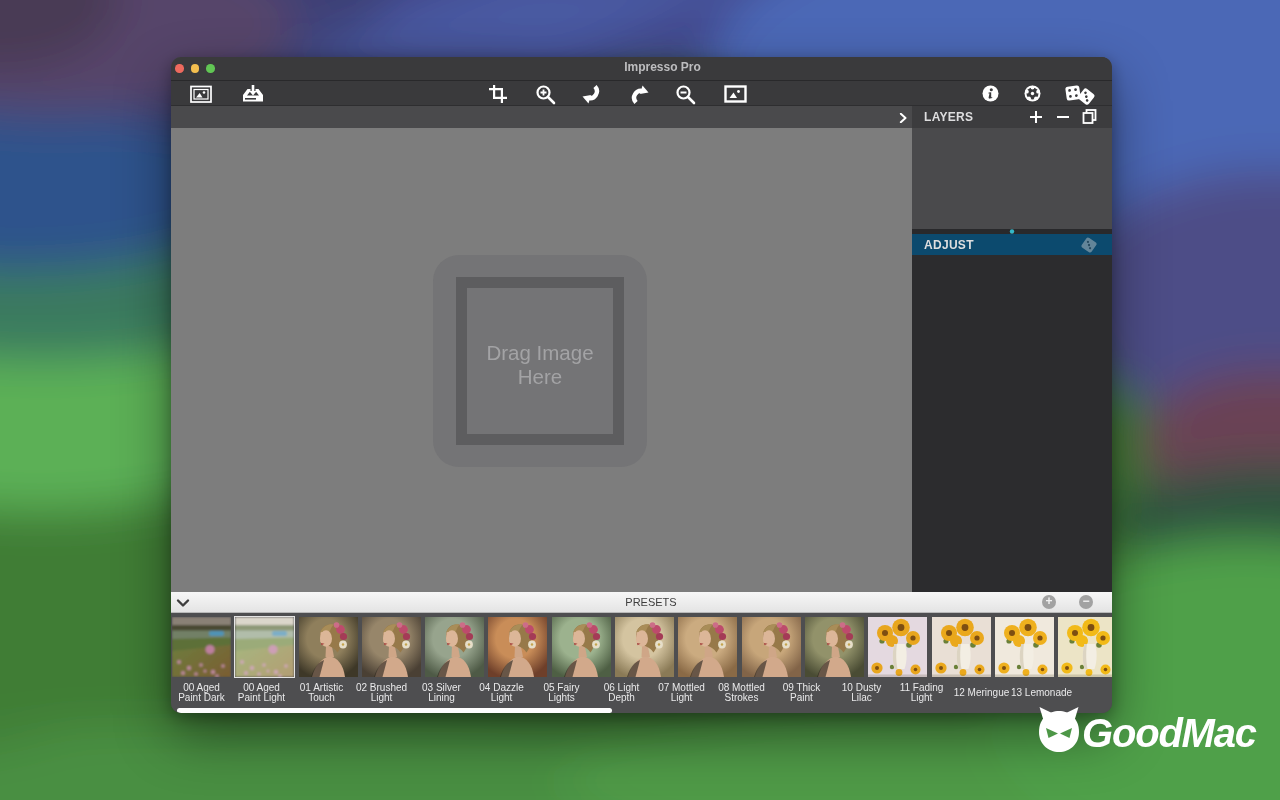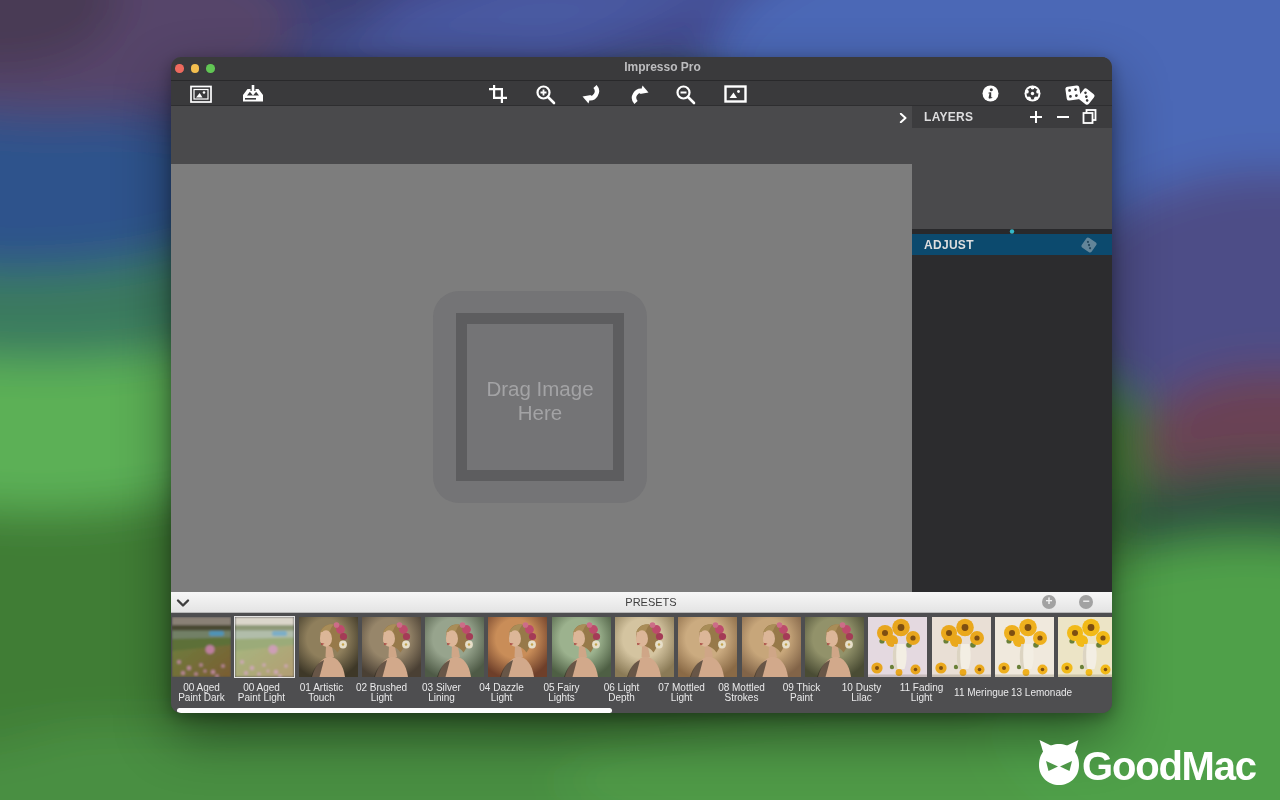--- a/index.html
+++ b/index.html
@@ -11,41 +11,41 @@
   position:absolute; left:171px; top:57px; width:941px; height:656px;
   border-radius:10px; background:#4a4a4c; overflow:hidden;
   box-shadow: 0 22px 55px rgba(0,0,0,0.45), 0 4px 16px rgba(0,0,0,0.3);
 }
 #titlebar { position:absolute; left:0; top:0; width:941px; height:23px; background:#3a3a3c;padding-left:21px; }
 #title { position:absolute; width:941px; text-align:center; top:3px; font-size:12px; font-weight:bold; color:#bdbdbf; }
 .tl { position:absolute; top:7px; width:8.5px; height:8.5px; border-radius:50%; }
 #toolbar { position:absolute; left:0; top:23px; width:941px; height:26px; background:#3a3a3c; border-top:1px solid #29292b; border-bottom:1px solid #2e2e30; }
 .ticon { position:absolute; top:3px; }
 #subbar { position:absolute; left:0; top:49px; width:741px; height:22px; background:#4a4a4c; }
-#canvas { position:absolute; left:0; top:71px; width:741px; height:464px; background:#7d7d7d;margin-top:36px; }
+#canvas { position:absolute; left:0; top:71px; width:741px; height:464px; background:#7d7d7d; }
 #sidebar { position:absolute; left:741px; top:49px; width:200px; height:486px; background:#2c2c2e; }
 #layershdr { position:absolute; left:0; top:0; width:200px; height:22px; background:#3c3c3e; }
 #layersbody { position:absolute; left:0; top:22px; width:200px; height:101px; background:#4a4a4c; }
 #divider { position:absolute; left:0; top:123px; width:200px; height:5px; background:#29292b; }
 #adjusthdr { position:absolute; left:0; top:128px; width:200px; height:21px; background:#0c4a6e; }
 .panttl { position:absolute; left:12px; top:4px; font-size:12px; font-weight:bold; color:#dededf; letter-spacing:0.3px; }
 #presets { position:absolute; left:0; top:535px; width:941px; height:121px; background:#4e4e50; }
 #preshdr { position:absolute; left:0; top:0; width:941px; height:21px; background:linear-gradient(#f7f7f7,#e4e4e4); border-bottom:1px solid #b9b9b9; }
 #preshdr .lbl { position:absolute; width:960px; text-align:center; top:4px; font-size:11px; color:#3e3e3e; }
 .pcirc { position:absolute; top:3px; width:14px; height:14px; border-radius:50%; background:#a2a2a2; color:#f2f2f2; text-align:center; font-size:12px; line-height:13px; font-weight:bold; }
 #thumbrow { position:absolute; left:1px; top:25px; display:flex; gap:4.3px; }
 .thumb { width:59px; height:60px; flex:none; }
 .thumb svg { display:block; }
 #labelrow { position:absolute; left:1px; top:88px; display:flex; gap:1px; }
 .plabel { width:59px; flex:none; height:26px; display:flex; align-items:center; justify-content:center; text-align:center; font-size:10px; line-height:10.5px; color:#e9e9ea; white-space:nowrap; }
 #scrollbar { position:absolute; left:6px; top:116px; width:435px; height:5px; border-radius:3px; background:#fdfdfd; }
 #dragbox { position:absolute; left:262px; top:127px; width:214px; height:212px; border-radius:26px; background:#747476; }
 #dragframe { position:absolute; left:23px; top:22px; width:168px; height:168px; border:11px solid #5d5d5f; }
 #dragtext { position:absolute; left:0; top:86px; width:214px; text-align:center; font-size:20.5px; line-height:24px; color:#a3a3a5; letter-spacing:0; }
-#goodmac { position:absolute; left:1038px; top:739px; transform: translateZ(0); }
+#goodmac { position:absolute; left:1038px; top:706px; transform: translateZ(0); font-style: italic; }
 </style>
 </head>
 <body>
 <div id="wall">
 <svg width="1280" height="800" viewBox="0 0 1280 800">
   <defs>
         <filter id="bl" x="-40%" y="-40%" width="180%" height="180%">
           <feGaussianBlur stdDeviation="22"></feGaussianBlur>
         </filter>
       </defs>
@@ -691,21 +691,21 @@
         <div class="plabel">02 Brushed<br>Light</div>
         <div class="plabel">03 Silver<br>Lining</div>
         <div class="plabel">04 Dazzle<br>Light</div>
         <div class="plabel">05 Fairy<br>Lights</div>
         <div class="plabel">06 Light<br>Depth</div>
         <div class="plabel">07 Mottled<br>Light</div>
         <div class="plabel">08 Mottled<br>Strokes</div>
         <div class="plabel">09 Thick<br>Paint</div>
         <div class="plabel">10 Dusty<br>Lilac</div>
         <div class="plabel">11 Fading<br>Light</div>
-        <div class="plabel">11 Meringue</div>
+        <div class="plabel">12 Meringue</div>
         <div class="plabel">13 Lemonade</div>
       </div>
     <div id="scrollbar"></div>
   </div>
 </div>
 
 <div id="goodmac">
   <svg width="240" height="50" viewBox="0 0 240 50">
     <g fill="#fff">
       <path d="M21 5 C 31 5 41 12 41 26 C 41 38 32 46 21 46 C 10 46 1 38 1 26 C 1 12 11 5 21 5 Z"></path>

